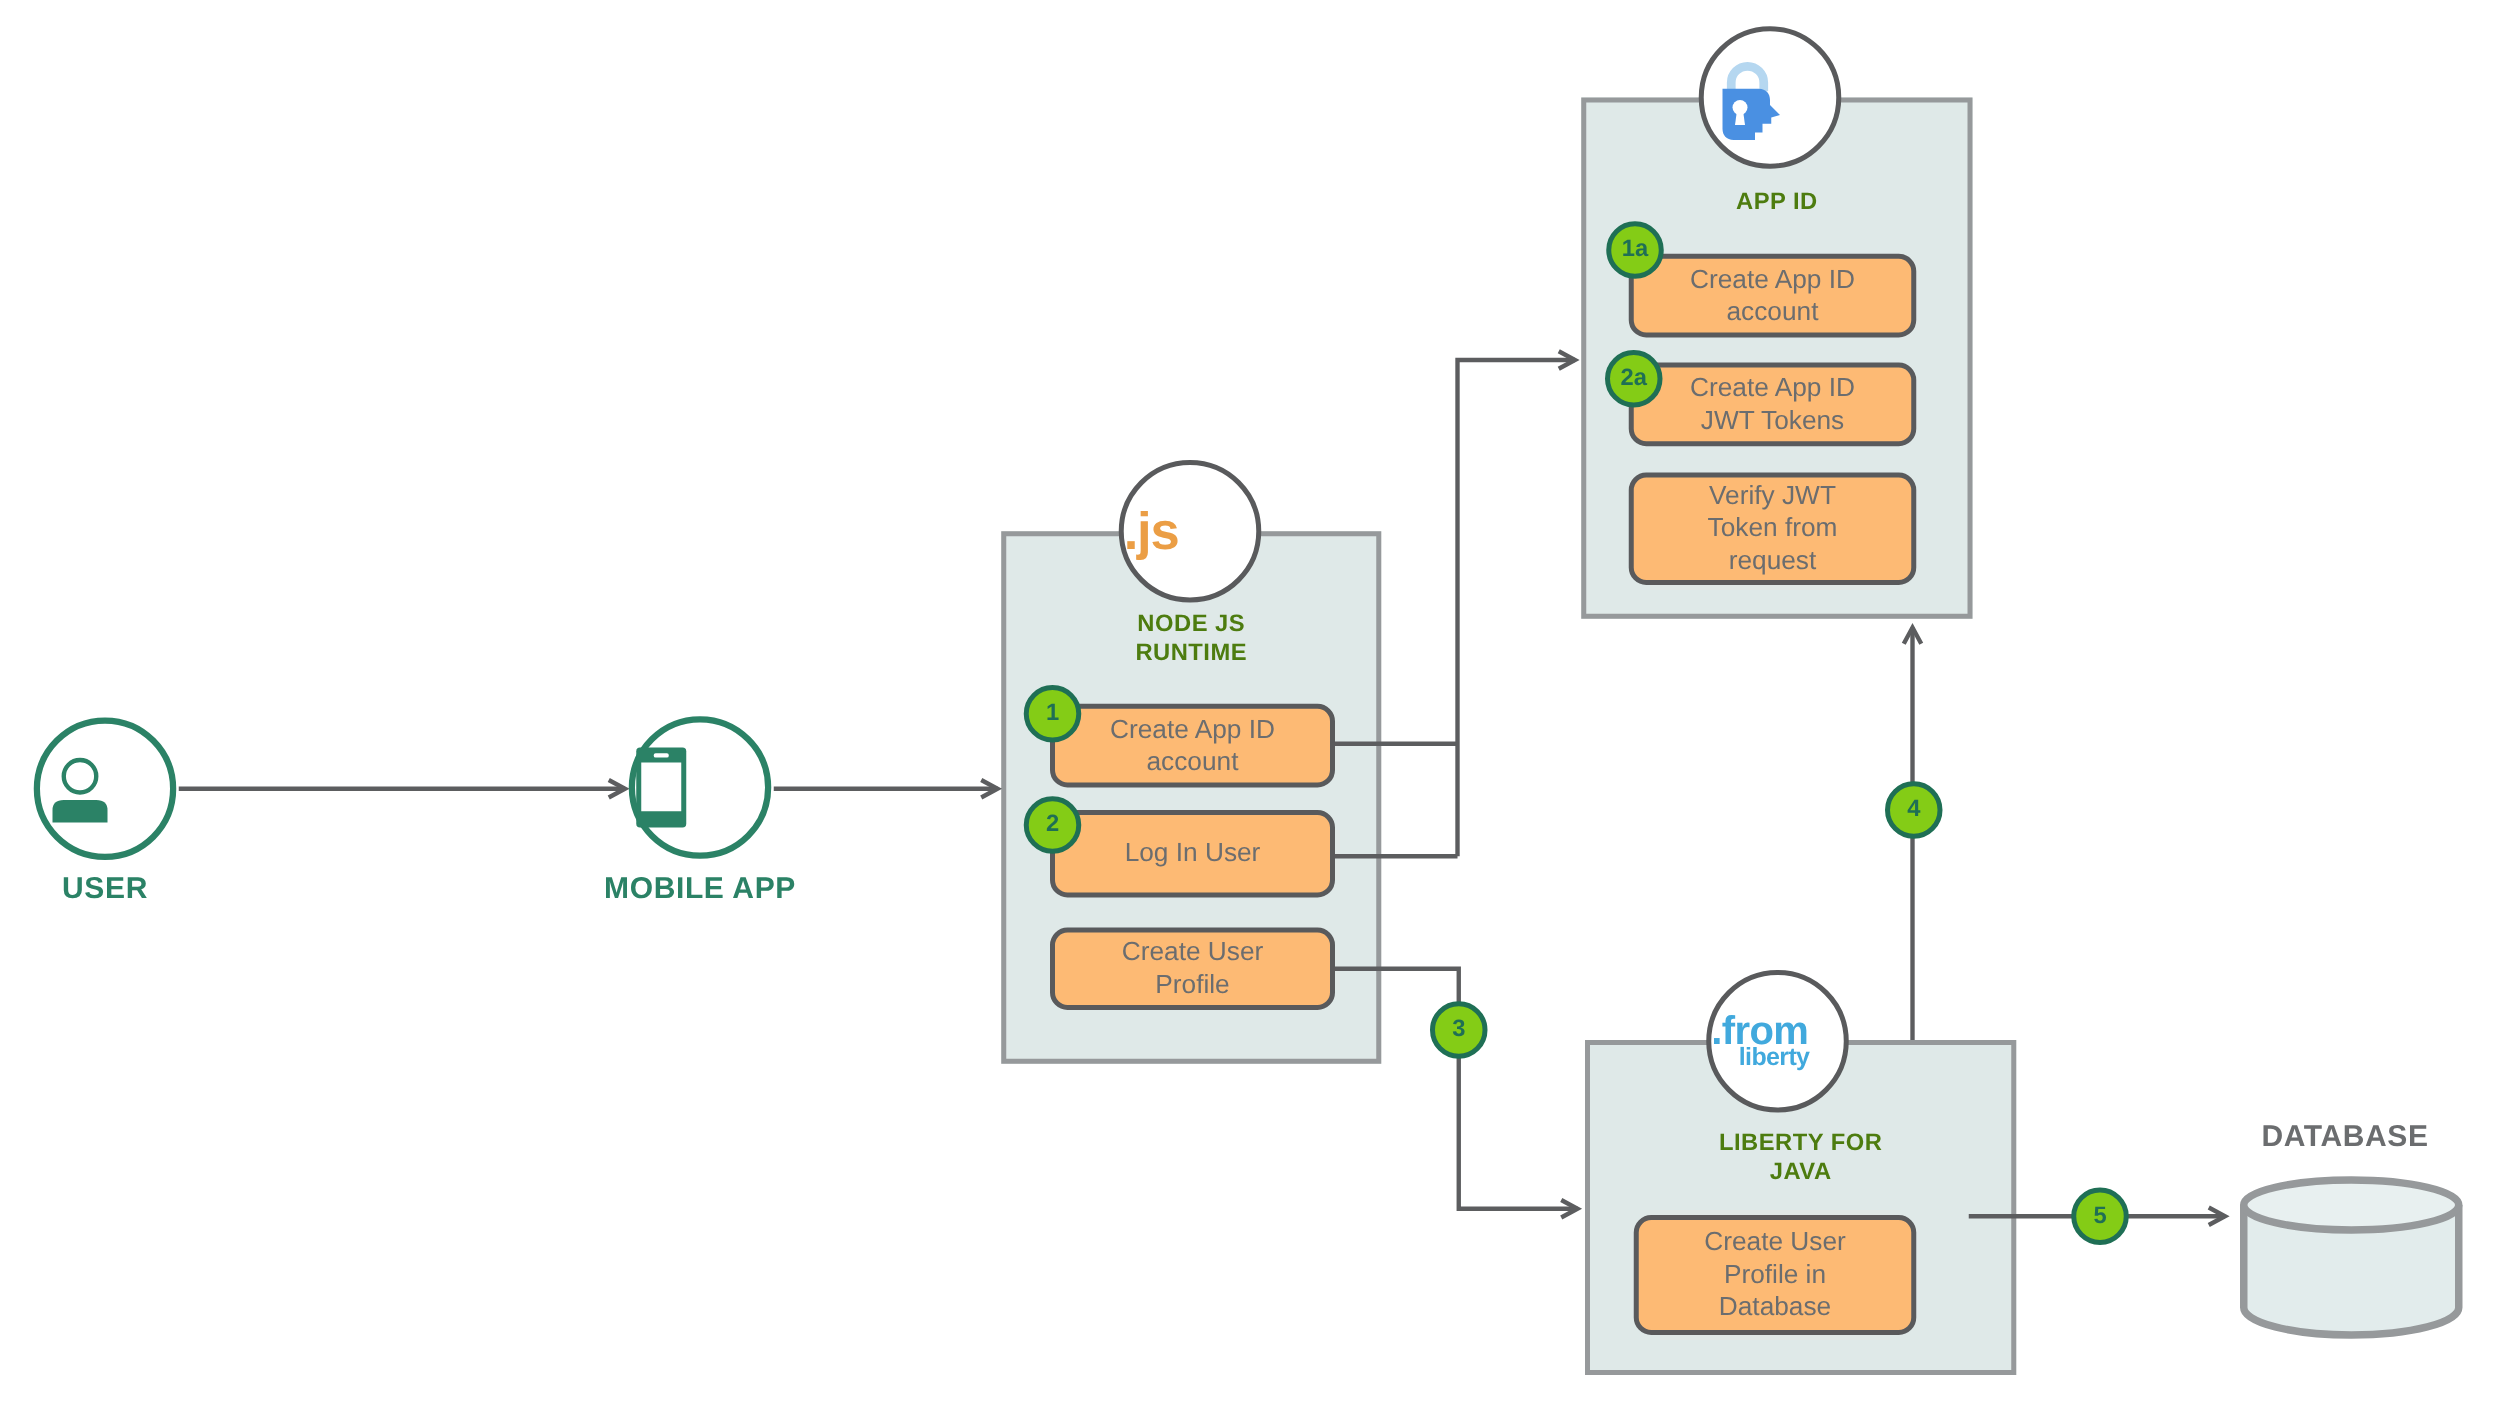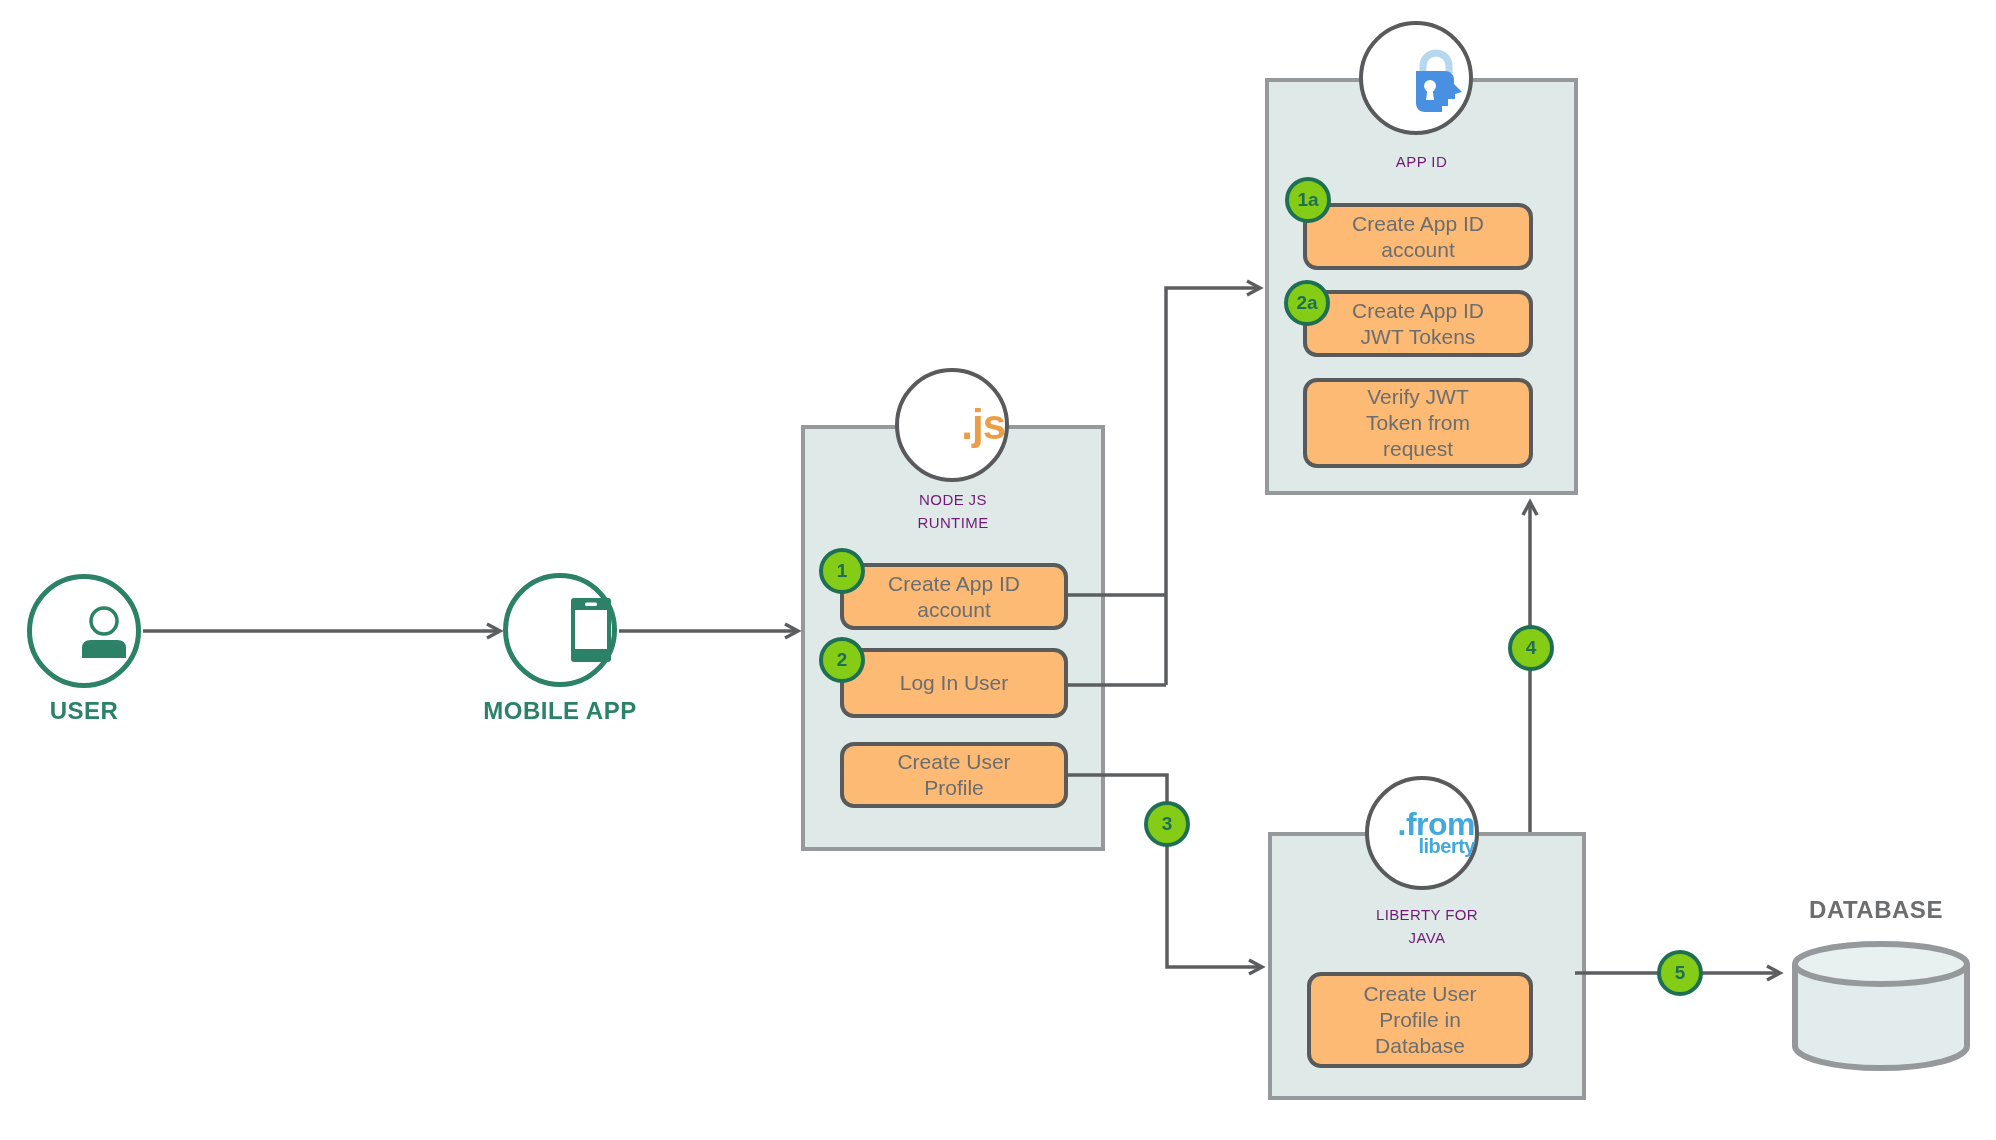--- a/index.html
+++ b/index.html
@@ -10,26 +10,26 @@
   .container{
     position:absolute;background:#dfe9e8;border:4px solid #96999b;
     box-sizing:border-box;z-index:1;
   }
   .inner-box{
     position:absolute;background:#fdba74;border:4px solid #595a5c;border-radius:14px;
     box-sizing:border-box;display:flex;flex-direction:column;align-items:center;justify-content:center;
     color:#6b6d6f;font-size:21px;line-height:26px;text-align:center;z-index:2;
   }
   .node-title{
-    position:absolute;left:0;width:100%;text-align:center;font-weight:normal;
-    color:#701a75;font-size:15px;line-height:23px;letter-spacing:0.4px;
+    position:absolute;left:0;width:100%;text-align:center;font-weight:bold;
+    color:#4d7c0f;font-size:19px;line-height:23px;letter-spacing:0.4px;
   }
   .logo-circle{
     position:absolute;width:106px;height:106px;border-radius:50%;background:#ffffff;
-    border:4px solid #595a5c;display:flex;flex-direction:column;align-items:flex-end;justify-content:center;
+    border:4px solid #595a5c;display:flex;flex-direction:column;align-items:flex-start;justify-content:center;
     z-index:3;box-sizing:content-box;
   }
   .logo-circle.green{border:5px solid #2b8266;width:104px;height:104px;}
   .badge{
     position:absolute;width:38px;height:38px;border-radius:50%;background:#84cc16;
     border:4px solid #1f6f55;color:#1f6f55;font-weight:bold;font-size:19px;
     display:flex;align-items:center;justify-content:center;z-index:5;box-sizing:content-box;
   }
   .green-label{
     position:absolute;font-weight:bold;color:#2b8266;font-size:24px;
@@ -79,21 +79,21 @@
       <span>Create App ID</span>
       <span>JWT Tokens</span>
     </div>
     <div class="inner-box" style="left:34px;top:296px;width:230px;height:90px;">
       <span>Verify JWT</span>
       <span>Token from</span>
       <span>request</span>
     </div>
   </div>
 
-  <div class="container" style="left:1268px;top:832px;width:318px;height:268px;padding-left:44px;">
+  <div class="container" style="left:1268px;top:832px;width:345px;height:268px;padding-left:44px;">
     <div class="node-title" style="top:67px;">
       <div>LIBERTY FOR</div>
       <div>JAVA</div>
     </div>
     <div class="inner-box" style="left:35px;top:136px;width:226px;height:96px;">
       <span>Create User</span>
       <span>Profile in</span>
       <span>Database</span>
     </div>
   </div>

